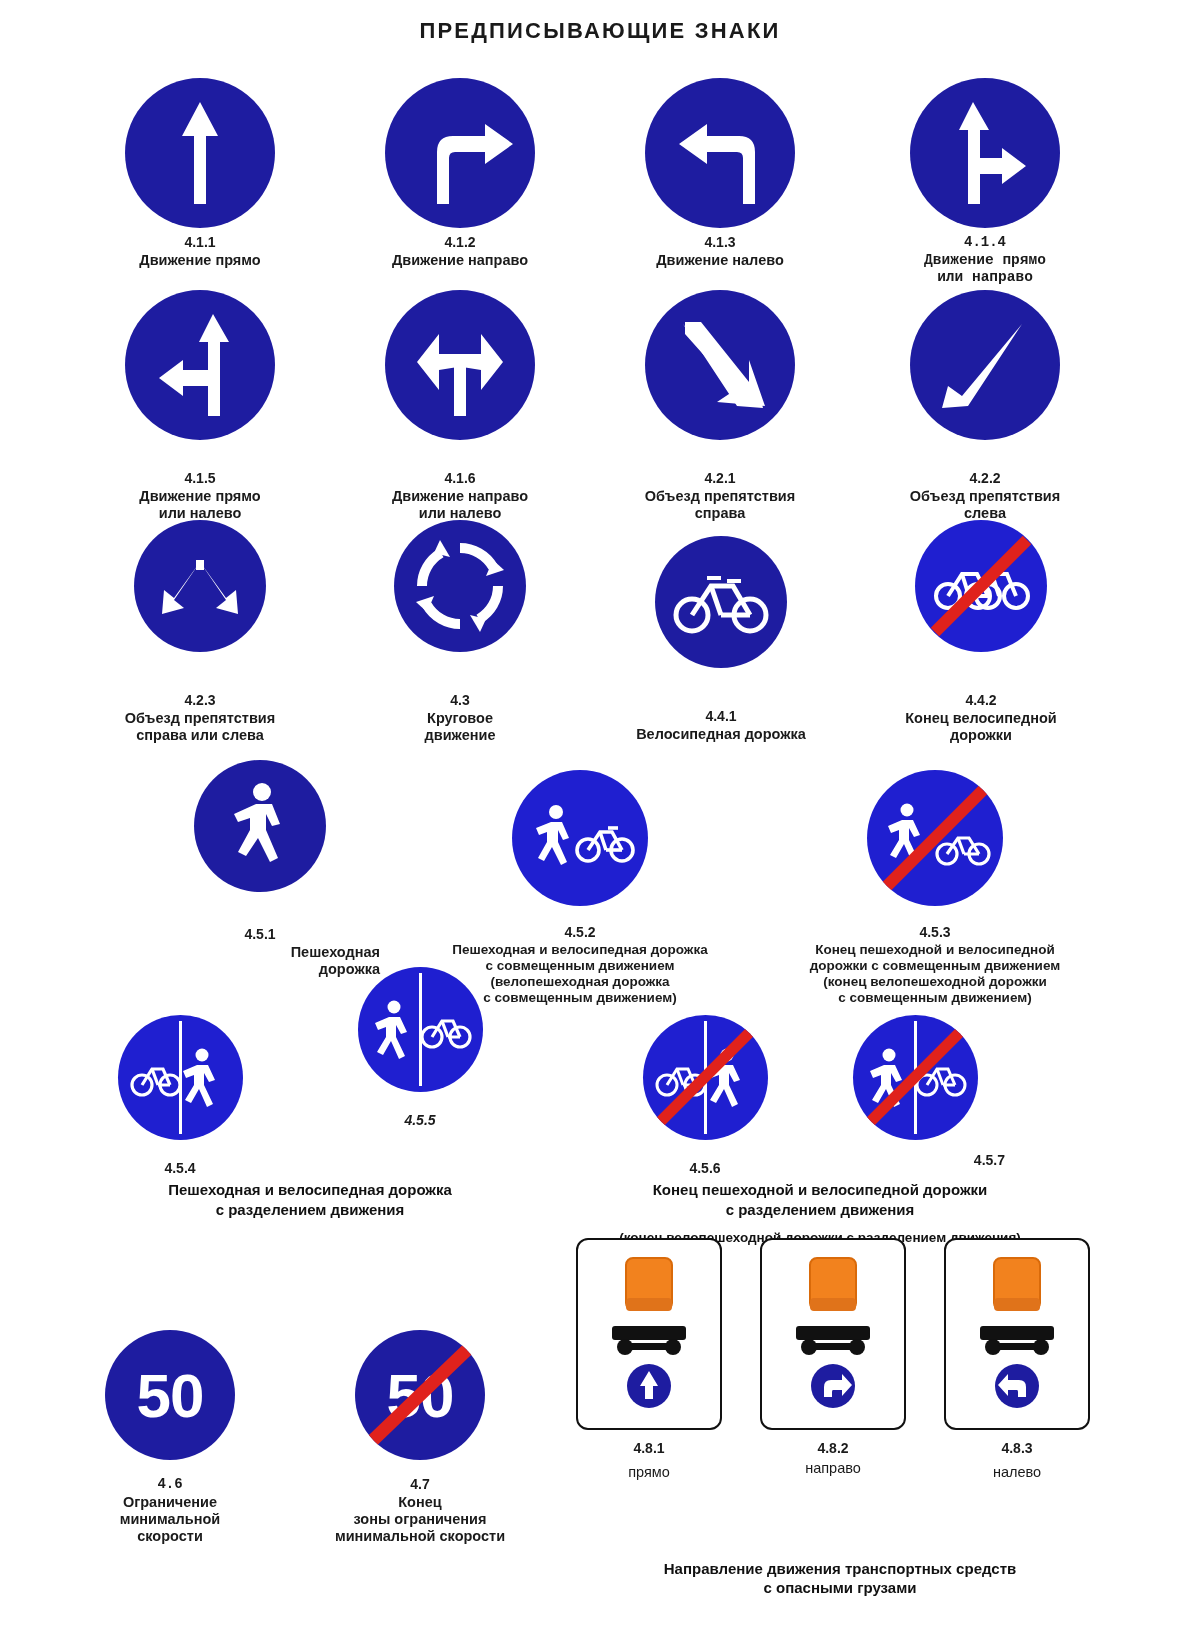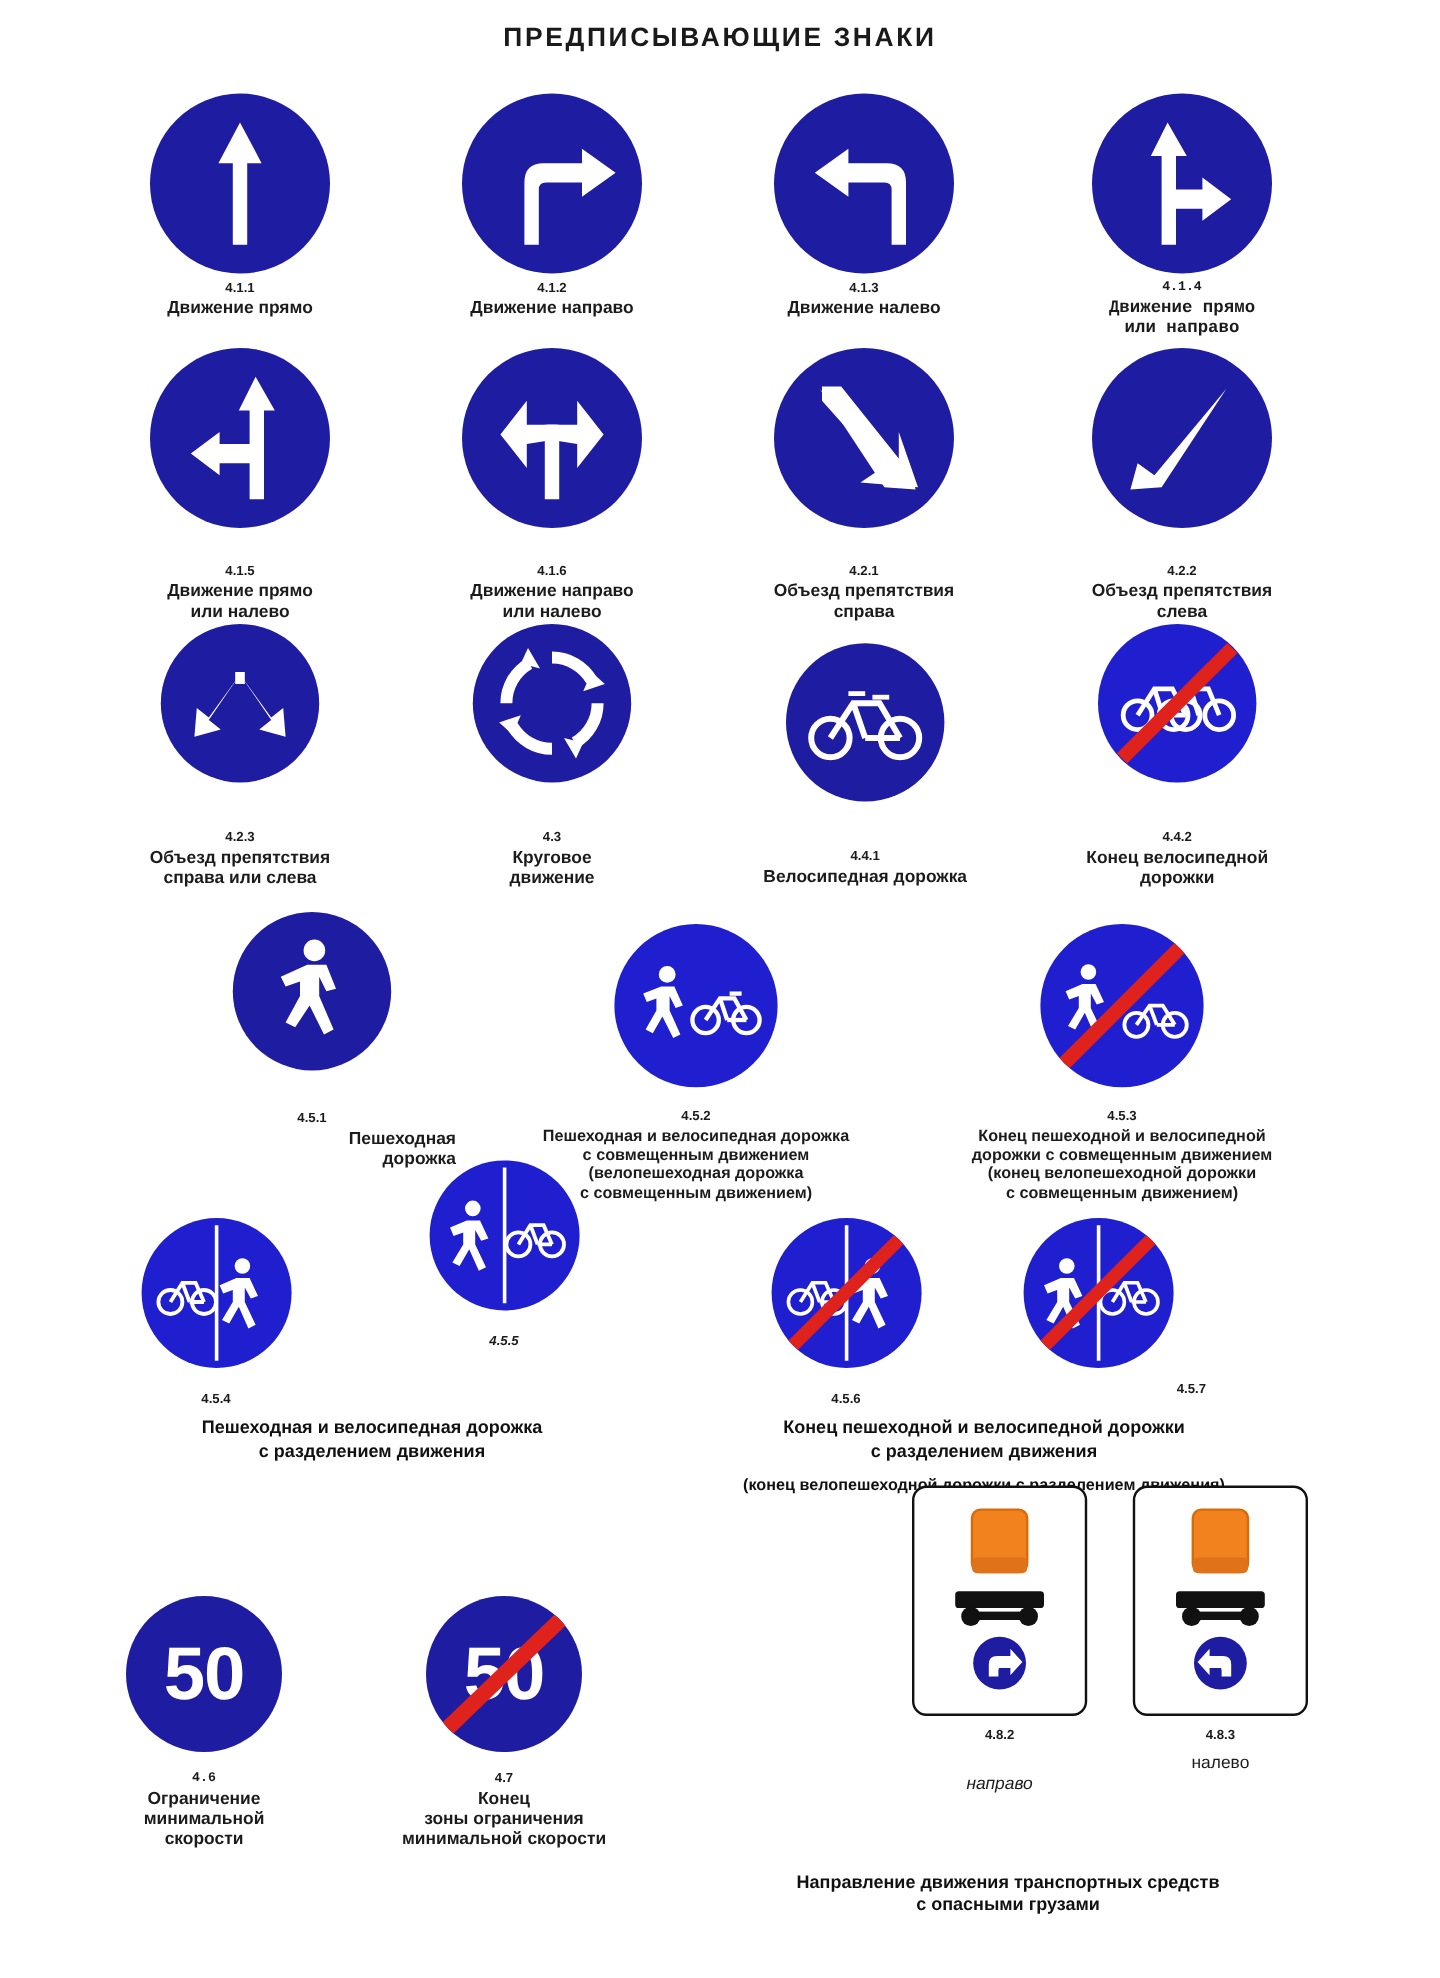--- a/index.html
+++ b/index.html
@@ -3,21 +3,21 @@
 <meta charset="utf-8">
 <style>
   html,body{margin:0;padding:0;background:#ffffff;}
   body{width:1200px;height:1648px;font-family:"Liberation Sans",sans-serif;color:#111;position:relative;overflow:hidden;}
   .page{position:relative;width:1200px;height:1648px;}
   .title{
     position:absolute;top:18px;left:0;width:1200px;text-align:center;
     font-size:22px;letter-spacing:2.2px;font-weight:700;color:#1a1a1a;
   }
   .cell{position:absolute;text-align:center;}
-  .lbl-num{font-size:11px;font-weight:700;color:#1b1b1b;margin-top:6px;line-height:1.15;}
+  .lbl-num{font-size:14px;font-weight:700;color:#1b1b1b;margin-top:6px;line-height:1.15;}
   .lbl-txt{font-size:14.5px;font-weight:700;color:#1b1b1b;line-height:1.18;margin-top:2px;}
   .lbl-txt.sm{font-size:13.5px;}
   .sign-wrap{display:flex;align-items:center;justify-content:center;}
   .circle{
     border-radius:50%;
     background:#1e1ca0;
     position:relative;
     box-shadow:0 0 0 0 #000;
   }
   .circle.bright{background:#1f1fd0;}
@@ -399,38 +399,56 @@
           <line x1="14" y1="114" x2="116" y2="16" stroke="#e0221c" stroke-width="13"></line>
         </svg>
       </div>
     </div>
     <div class="lbl-num" style="margin-top:16px;">4.7</div>
     <div class="lbl-txt" style="white-space:pre-line;">Конец
 зоны ограничения
 минимальной скорости</div>
   </div>
 
+  <div class="cell" style="left:560px;top:1238px;width:178px;">
+    <div class="sign-wrap">
+      <div class="rect-sign" style="width:142px;height:188px;">
+        <svg width="142" height="188" viewBox="0 0 142 188">
+          <rect x="48" y="18" width="46" height="52" rx="7" fill="#f2821e" stroke="#d96a0a" stroke-width="2"></rect>
+          <rect x="48" y="58" width="46" height="13" rx="4" fill="#e0731a"></rect>
+          <rect x="34" y="86" width="74" height="14" rx="3" fill="#111"></rect>
+          <circle cx="47" cy="107" r="8" fill="#111"></circle>
+          <circle cx="95" cy="107" r="8" fill="#111"></circle>
+          <rect x="47" y="103" width="48" height="7" fill="#111"></rect>
+          <circle cx="71" cy="146" r="22" fill="#1e1ca0"></circle>
+          <path d="M71 131 L80 146 L75 146 L75 159 L67 159 L67 146 L62 146 Z" fill="#fff"></path>
+        </svg>
+      </div>
+    </div>
+    <div class="lbl-num" style="margin-top:10px;">4.8.1</div>
+    <div class="lbl-txt" style="margin-top:8px;font-weight:400;">прямо</div>
+  </div>
 
   <div class="cell" style="left:744px;top:1238px;width:178px;">
     <div class="sign-wrap">
       <div class="rect-sign" style="width:142px;height:188px;">
         <svg width="142" height="188" viewBox="0 0 142 188">
           <rect x="48" y="18" width="46" height="52" rx="7" fill="#f2821e" stroke="#d96a0a" stroke-width="2"></rect>
           <rect x="48" y="58" width="46" height="13" rx="4" fill="#e0731a"></rect>
           <rect x="34" y="86" width="74" height="14" rx="3" fill="#111"></rect>
           <circle cx="47" cy="107" r="8" fill="#111"></circle>
           <circle cx="95" cy="107" r="8" fill="#111"></circle>
           <rect x="47" y="103" width="48" height="7" fill="#111"></rect>
           <circle cx="71" cy="146" r="22" fill="#1e1ca0"></circle>
           <path d="M62 157 L62 147 Q62 140 69 140 L80 140 L80 134 L90 145 L80 156 L80 150 L71 150 Q70 150 70 152 L70 157 Z" fill="#fff"></path>
         </svg>
       </div>
     </div>
     <div class="lbl-num" style="margin-top:10px;">4.8.2</div>
-    <div class="lbl-txt" style="margin-top:26px;font-weight:400;font-style:italic;">направо</div>
+    <div class="lbl-txt" style="margin-top:4px;font-weight:400;">направо</div>
   </div>
 
   <div class="cell" style="left:928px;top:1238px;width:178px;">
     <div class="sign-wrap">
       <div class="rect-sign" style="width:142px;height:188px;">
         <svg width="142" height="188" viewBox="0 0 142 188">
           <rect x="48" y="18" width="46" height="52" rx="7" fill="#f2821e" stroke="#d96a0a" stroke-width="2"></rect>
           <rect x="48" y="58" width="46" height="13" rx="4" fill="#e0731a"></rect>
           <rect x="34" y="86" width="74" height="14" rx="3" fill="#111"></rect>
           <circle cx="47" cy="107" r="8" fill="#111"></circle>

